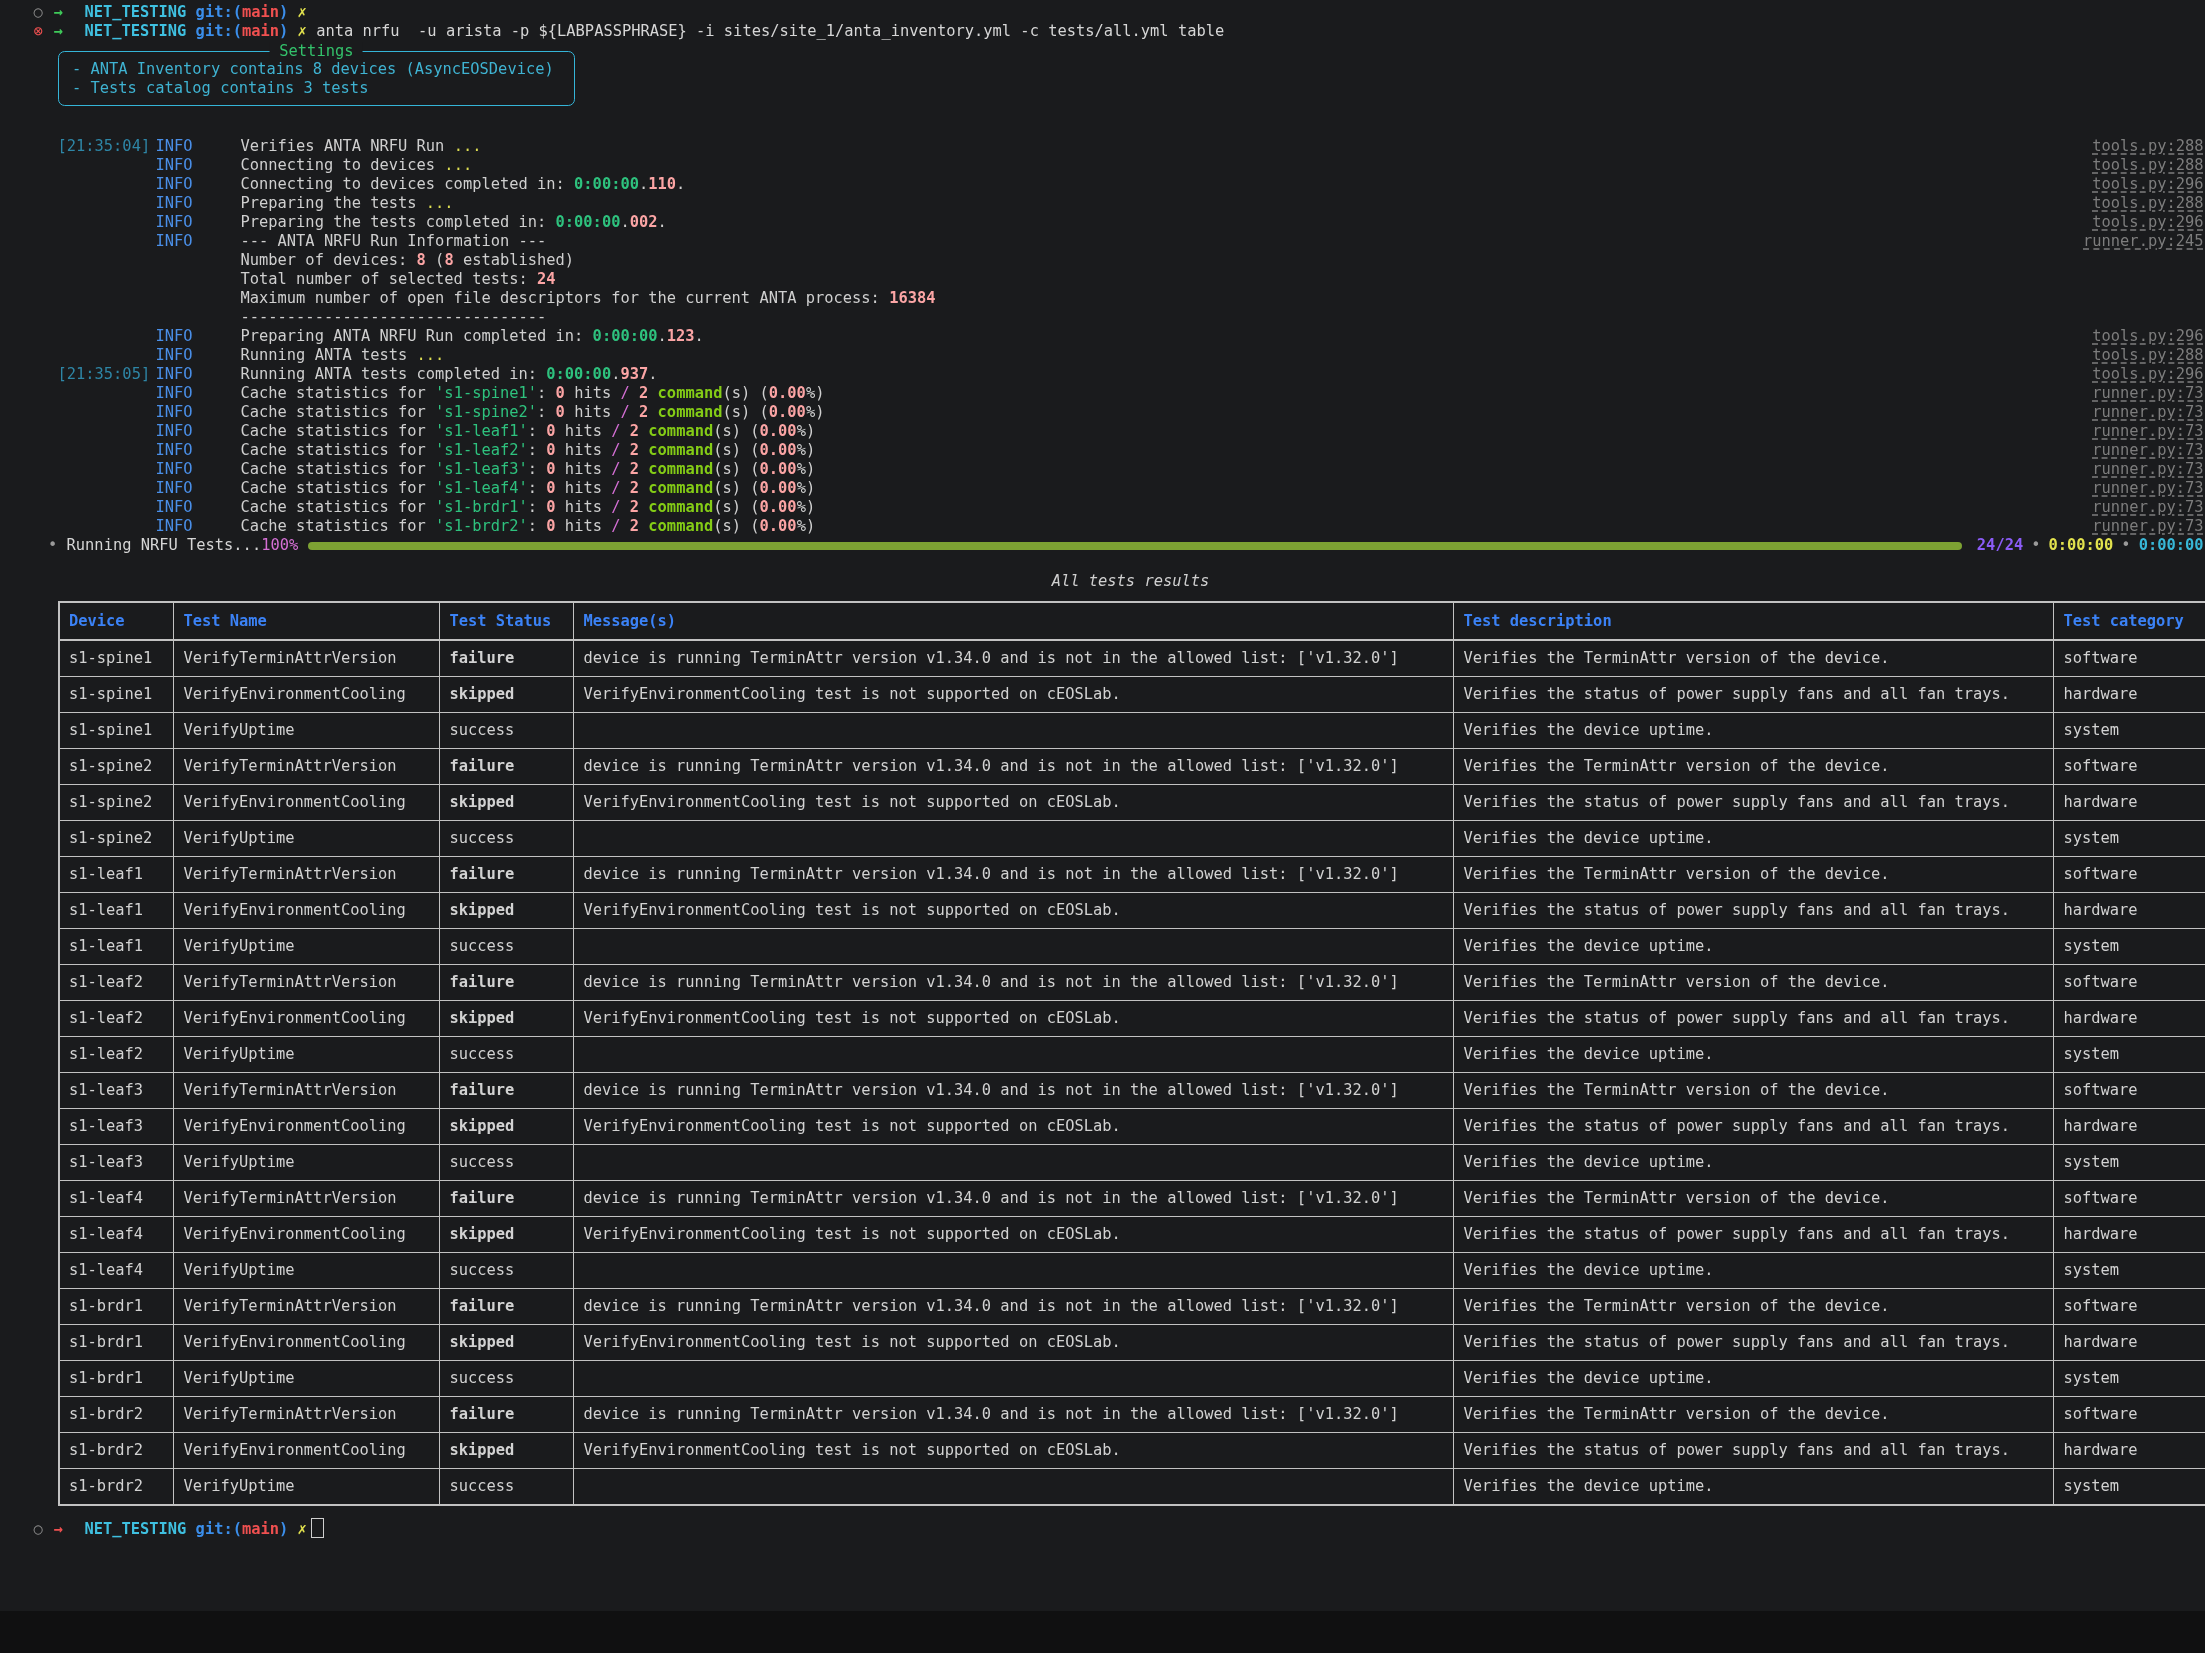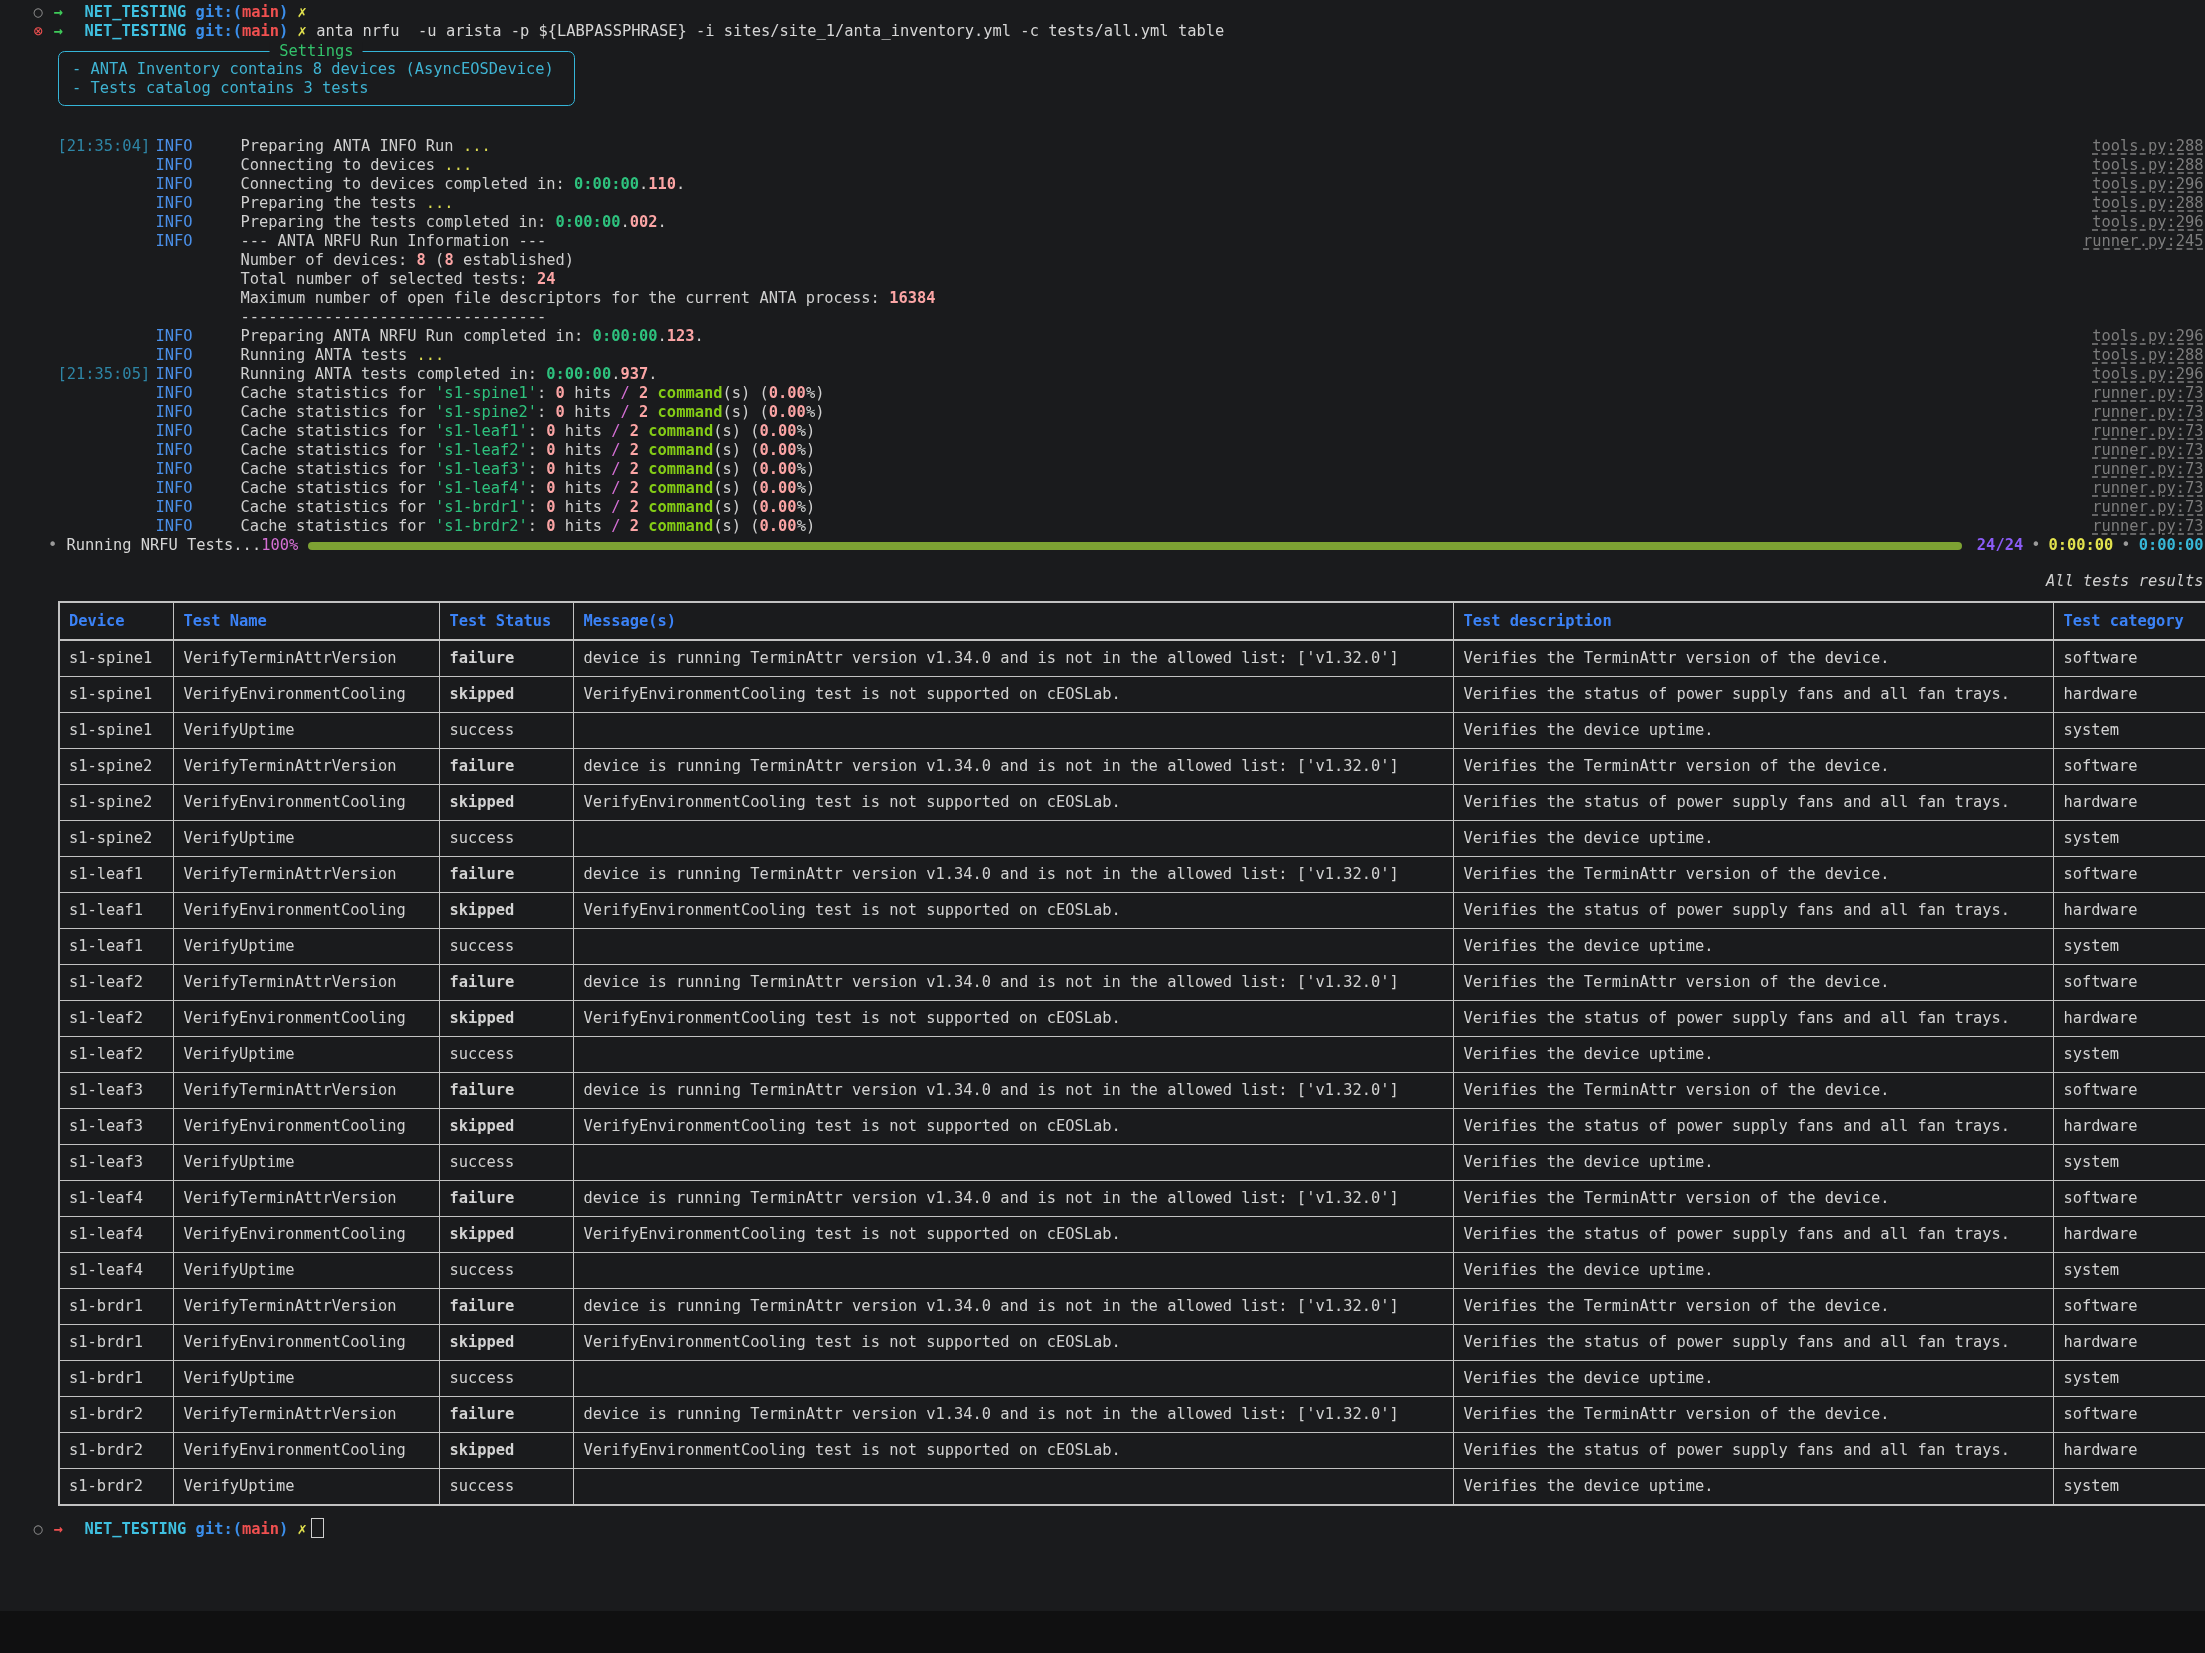--- a/index.html
+++ b/index.html
@@ -54,21 +54,21 @@
   .progress-line{display:flex;align-items:center;margin:0 29.5px 0 20px;height:19px;white-space:pre;}
   .pr-bullet{color:#9a9a9a;}
   .pr-label{color:#d6d6d6;}
   .pr-pct{color:#d46fd4;}
   .pr-bar{flex:1;height:8px;background:#7da233;border-radius:4px;margin:0 14.7px 0 9.4px;}
   .pr-count{color:#8b5cf6;font-weight:bold;}
   .pr-sep{color:#9a9a9a;padding:0 8px;}
   .pr-elapsed{color:#e3e34e;font-weight:bold;}
   .pr-eta{color:#38b8d8;font-weight:bold;}
   
-  .table-title{margin:17.4px 29.5px 9.4px 29.5px;text-align:right;font-style:italic;color:#d0d0d0;}
+  .table-title{margin:17.4px 29.5px 9.4px 29.5px;text-align:center;font-style:italic;color:#d0d0d0;}
   table.results{
     margin-left:29.5px;width:2146px;
     border-collapse:collapse;table-layout:fixed;
     border:2px solid #c2c2c2;
   }
   table.results th{
     border:1.3px solid #c2c2c2;border-bottom:2px solid #c2c2c2;
     text-align:left;font-weight:bold;color:#3b82f6;
     padding:8.7px 9.4px;white-space:pre;margin-left:12px;
   }
@@ -93,21 +93,21 @@
 
   <div class="prompt-line"><span class="p-status err">⊗</span><span class="p-arrow">→</span><span class="p-dir">NET_TESTING</span><span> </span><span class="p-git">git:(</span><span class="p-branch">main</span><span class="p-git">)</span><span> </span><span class="p-dirty">✗</span><span> </span><span class="p-cmd">anta nrfu  -u arista -p ${LABPASSPHRASE} -i sites/site_1/anta_inventory.yml -c tests/all.yml table</span></div>
 
   <div class="settings-box">
     <span class="settings-title">Settings</span>
     <div class="settings-line">- ANTA Inventory contains 8 devices (AsyncEOSDevice)</div>
     <div class="settings-line">- Tests catalog contains 3 tests</div>
   </div>
 
   <div class="log-block">
-      <div class="log-line"><span class="log-time">[21:35:04]</span><span class="log-level">INFO</span><span class="log-msg"><span class="sg-fg">Preparing ANTA INFO Run </span><span class="sg-y">...</span></span><span class="log-src">tools.py:288</span></div>
+      <div class="log-line"><span class="log-time">[21:35:04]</span><span class="log-level">INFO</span><span class="log-msg"><span class="sg-fg">Verifies ANTA NRFU Run </span><span class="sg-y">...</span></span><span class="log-src">tools.py:288</span></div>
       <div class="log-line"><span class="log-time"></span><span class="log-level">INFO</span><span class="log-msg"><span class="sg-fg">Connecting to devices </span><span class="sg-y">...</span></span><span class="log-src">tools.py:288</span></div>
       <div class="log-line"><span class="log-time"></span><span class="log-level">INFO</span><span class="log-msg"><span class="sg-fg">Connecting to devices completed in: </span><span class="sg-g">0:00:00</span><span class="sg-fg">.</span><span class="sg-cb">110</span><span class="sg-fg">.</span></span><span class="log-src">tools.py:296</span></div>
       <div class="log-line"><span class="log-time"></span><span class="log-level">INFO</span><span class="log-msg"><span class="sg-fg">Preparing the tests </span><span class="sg-y">...</span></span><span class="log-src">tools.py:288</span></div>
       <div class="log-line"><span class="log-time"></span><span class="log-level">INFO</span><span class="log-msg"><span class="sg-fg">Preparing the tests completed in: </span><span class="sg-g">0:00:00</span><span class="sg-fg">.</span><span class="sg-cb">002</span><span class="sg-fg">.</span></span><span class="log-src">tools.py:296</span></div>
       <div class="log-line"><span class="log-time"></span><span class="log-level">INFO</span><span class="log-msg"><span class="sg-fg">--- ANTA NRFU Run Information ---</span></span><span class="log-src">runner.py:245</span></div>
       <div class="log-line"><span class="log-time"></span><span class="log-level"></span><span class="log-msg"><span class="sg-fg">Number of devices: </span><span class="sg-cb">8</span><span class="sg-fg"> (</span><span class="sg-cb">8</span><span class="sg-fg"> established)</span></span></div>
       <div class="log-line"><span class="log-time"></span><span class="log-level"></span><span class="log-msg"><span class="sg-fg">Total number of selected tests: </span><span class="sg-cb">24</span></span></div>
       <div class="log-line"><span class="log-time"></span><span class="log-level"></span><span class="log-msg"><span class="sg-fg">Maximum number of open file descriptors for the current ANTA process: </span><span class="sg-cb">16384</span></span></div>
       <div class="log-line"><span class="log-time"></span><span class="log-level"></span><span class="log-msg"><span class="sg-fg">---------------------------------</span></span></div>
       <div class="log-line"><span class="log-time"></span><span class="log-level">INFO</span><span class="log-msg"><span class="sg-fg">Preparing ANTA NRFU Run completed in: </span><span class="sg-g">0:00:00</span><span class="sg-fg">.</span><span class="sg-cb">123</span><span class="sg-fg">.</span></span><span class="log-src">tools.py:296</span></div>

